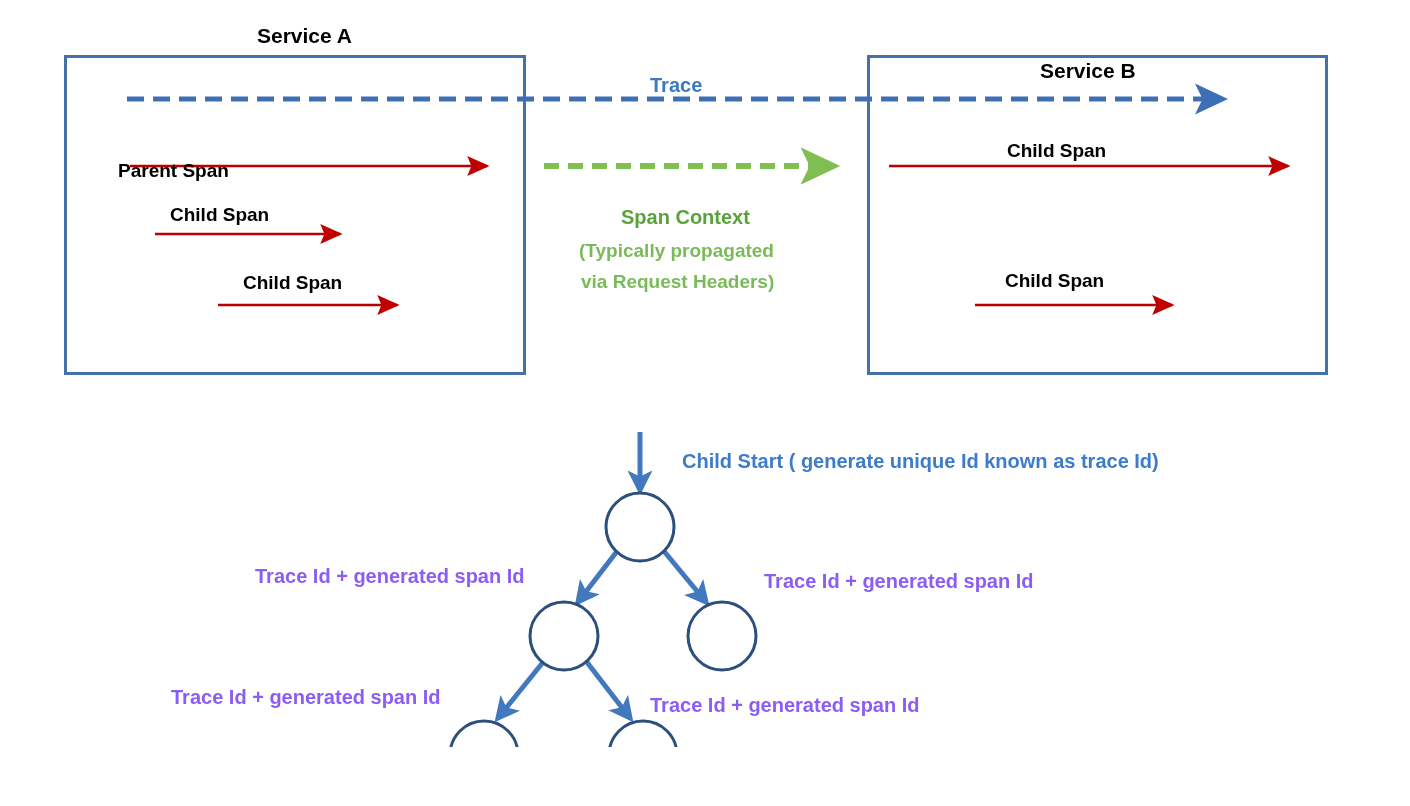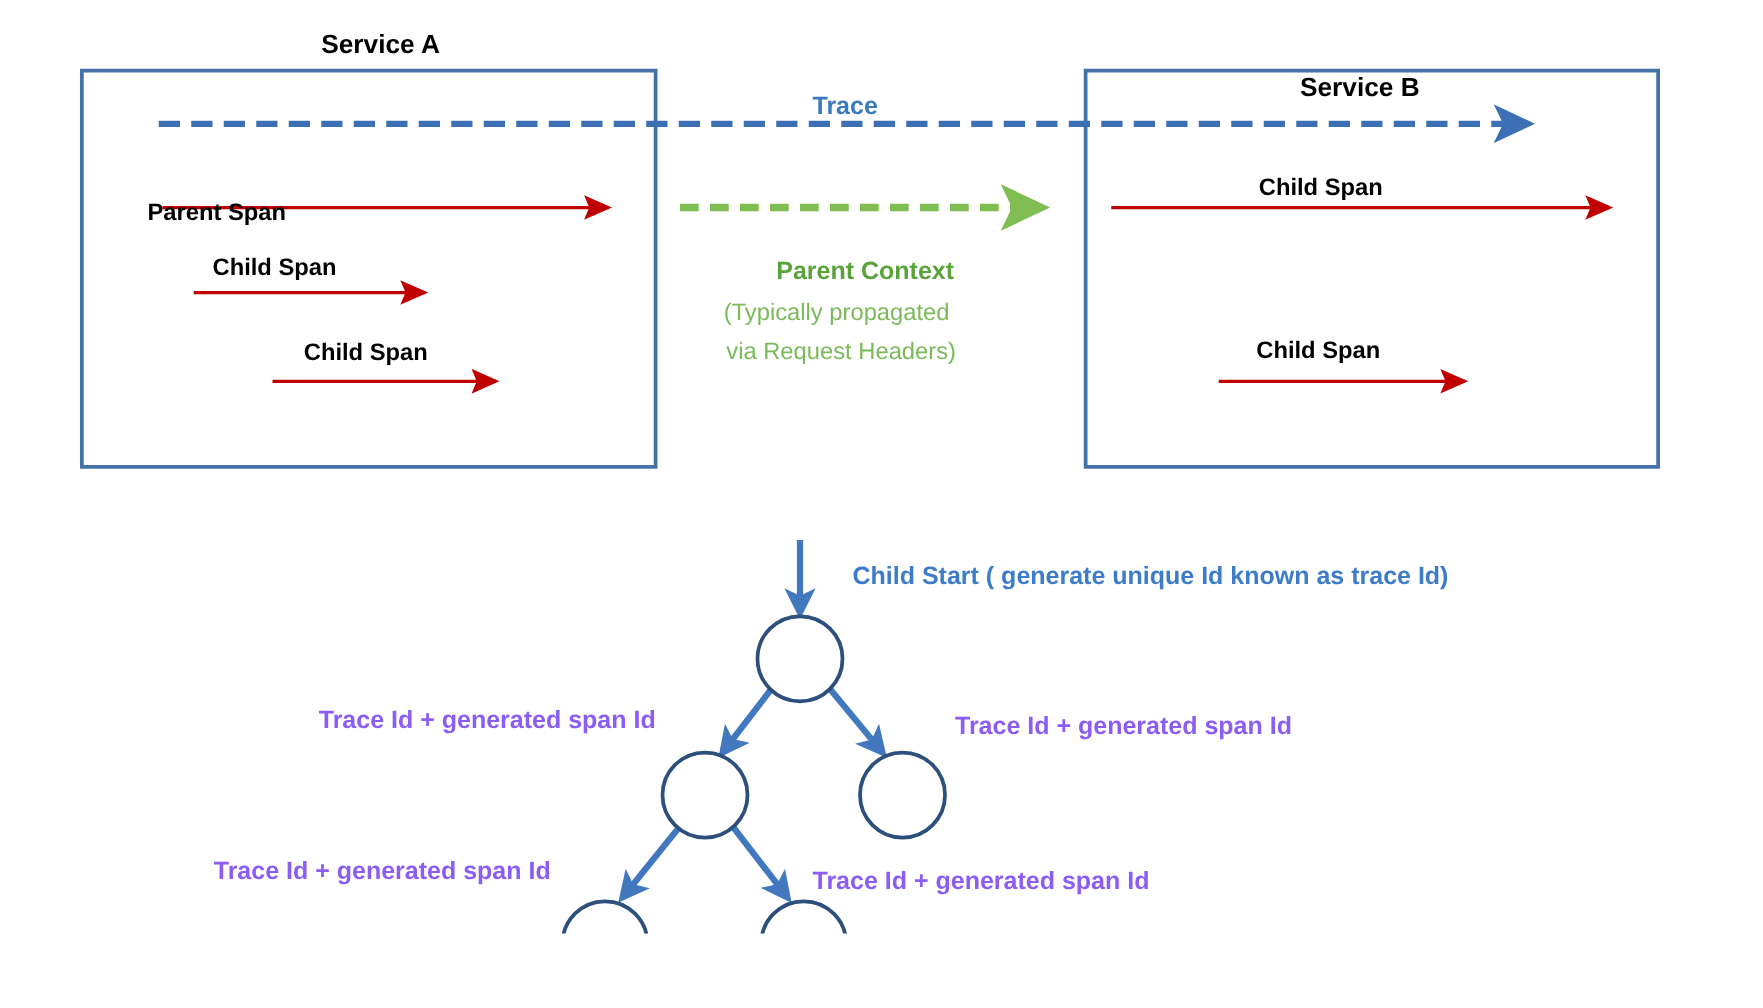--- a/index.html
+++ b/index.html
@@ -48,21 +48,21 @@
   }
   .ctx-title {
     font-size: 20px;
     color: #5aa33a;
     font-weight: bold;
     text-align: center;
   }
   .ctx-sub {
     font-size: 19px;
     color: #7bba5a;
-    font-weight: normal;
+    font-weight: bold;
     text-align: center;
     line-height: 1.3;
   }
   .tree-label {
     font-size: 20px;
     color: #8b5cf6;
     font-weight: bold;
   }
   .tree-label-start {
     font-size: 20px;
@@ -126,21 +126,21 @@
 
   <div class="lbl trace-label" style="left:650px; top:74px;">Trace</div>
 
   <div class="lbl span-label" style="left:118px; top:132px;margin-top:28px;">Parent Span</div>
   <div class="lbl span-label" style="left:170px; top:204px;">Child Span</div>
   <div class="lbl span-label" style="left:243px; top:272px;">Child Span</div>
 
   <div class="lbl span-label" style="left:1007px; top:140px;">Child Span</div>
   <div class="lbl span-label" style="left:1005px; top:270px;">Child Span</div>
 
-  <div class="lbl ctx-title" style="left:621px; top:206px;">Parent Context</div>
+  <div class="lbl ctx-title" style="left:621px; top:206px;">Span Context</div>
   <div class="lbl ctx-sub" style="left:579px; top:239px;">(Typically propagated</div>
   <div class="lbl ctx-sub" style="left:581px; top:270px;">via Request Headers)</div>
 
   <div class="lbl tree-label-start" style="left:682px; top:450px;">Child Start ( generate unique Id known as trace Id)</div>
 
   <div class="lbl tree-label" style="left:255px; top:565px;">Trace Id + generated span Id</div>
 
   <div class="lbl tree-label" style="left:764px; top:570px;">Trace Id + generated span Id</div>
 
   <div class="lbl tree-label" style="left:171px; top:686px;">Trace Id + generated span Id</div>

